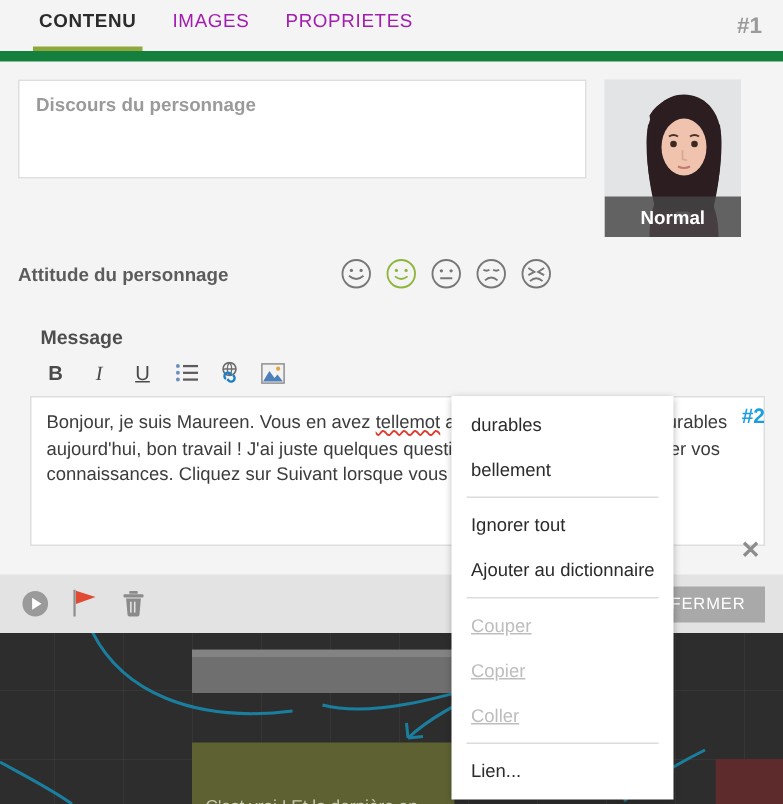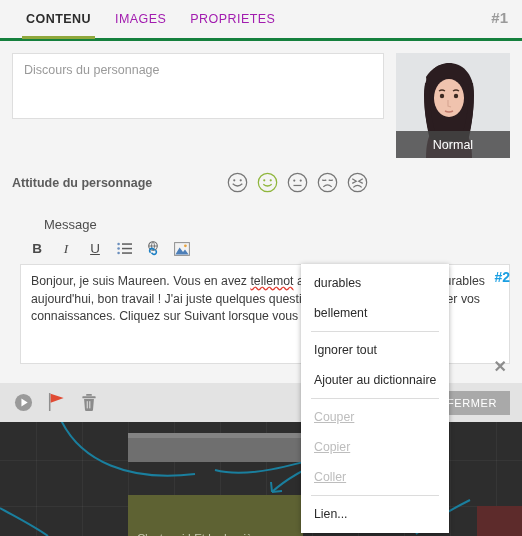--- a/index.html
+++ b/index.html
@@ -43,70 +43,70 @@
   
   .panel {
     position: absolute; left: 0; top: 0; width: 522px; height: 422px;
     background: #f4f4f4;
   }
 
   
   .tabbar {
     position: relative; height: 41px;
     background: #f4f4f4;
-    border-bottom: 3px solid #15803d;
-    display: flex; align-items: center; padding-left: 14px;
+    border-bottom: 7px solid #15803d;
+    display: flex; align-items: flex-end; padding-left: 14px;
   }
   .tab {
     position: relative;
     font-size: 12.5px; letter-spacing: .45px;
     color: #a21caf; padding: 13px 12px 13px 12px;
     cursor: pointer; white-space: nowrap;
   }
   .tab.active { color: #2c2c2c; font-weight: 600; }
   .tab.active::after {
     content: ""; position: absolute; left: 8px; right: 8px; bottom: 0;
     height: 3px; background: #8fa83c;
   }
   .panel-index {
     position: absolute; right: 14px; top: 9px;
     font-size: 15px; font-weight: 700; color: #9a9a9a;
   }
 
   
-  .speech-row { display: flex; padding: 12px 12px 0 12px; gap: 12px; }
+  .speech-row { display: flex; padding: 12px 28px 0 12px; gap: 12px; font-weight: bold; }
   .speech-box {
     flex: 1; height: 66px;
     background: #fff; border: 1px solid #dedede;
     padding: 9px 11px; font-size: 12.5px; color: #9a9a9a;
   }
   .portrait {
-    position: relative; width: 114px; height: 105px;
+    position: relative; width: 91px; height: 105px;
     background: #e2e4e6; overflow: hidden; flex: none;
   }
   .portrait-label {
     position: absolute; left: 0; right: 0; bottom: 0; height: 27px;
     background: rgba(70,70,70,0.82); color: #fff;
     font-size: 12.5px; display: flex; align-items: center; justify-content: center;
   }
 
   
   .attitude-row {
     display: flex; align-items: center; padding: 14px 12px 0 12px;
   }
   .attitude-label {
     font-size: 12.5px; font-weight: 700; color: #5c5c5c; width: 215px;
   }
   .faces { display: flex; gap: 9px; }
   .face { width: 21px; height: 21px; cursor: pointer; }
 
   
   .msg-label {
-    font-size: 13px; font-weight: 400; color: #4d4d4d;
-    padding: 24px 0 0 44px;
+    font-size: 13px; font-weight: 700; color: #4d4d4d;
+    padding: 24px 0 0 27px;
   }
   .msg-toolbar {
     display: flex; align-items: center; gap: 13px;
     padding: 8px 0 7px 29px;
   }
   .tb-btn {
     font-size: 13.5px; color: #4a4a4a; cursor: pointer;
     width: 16px; height: 17px; display: flex; align-items: center; justify-content: center;
   }
   .tb-b { font-weight: 700; }

